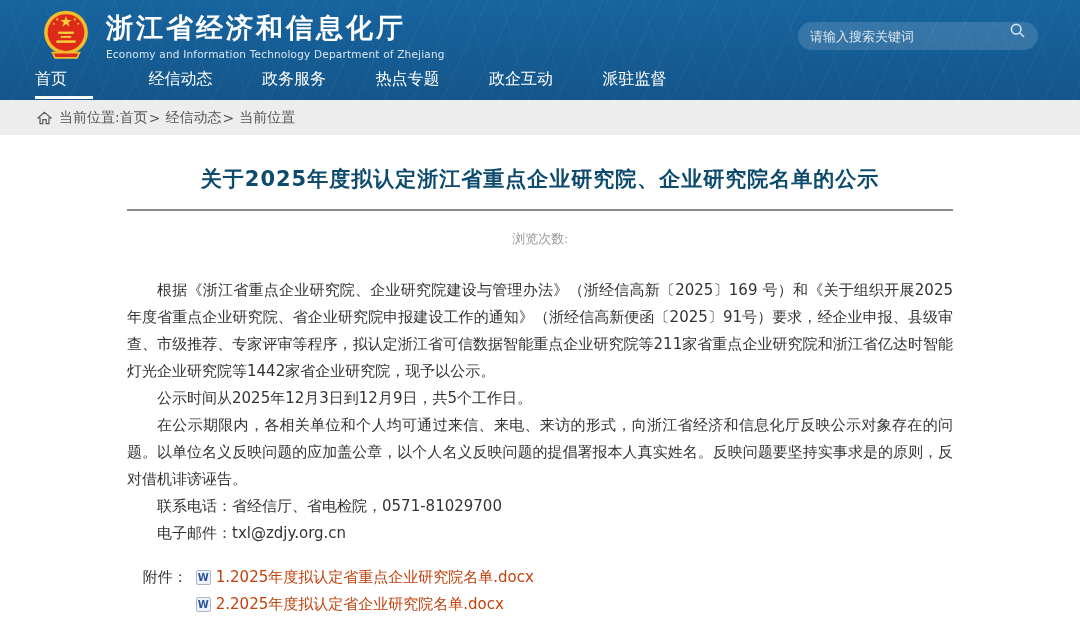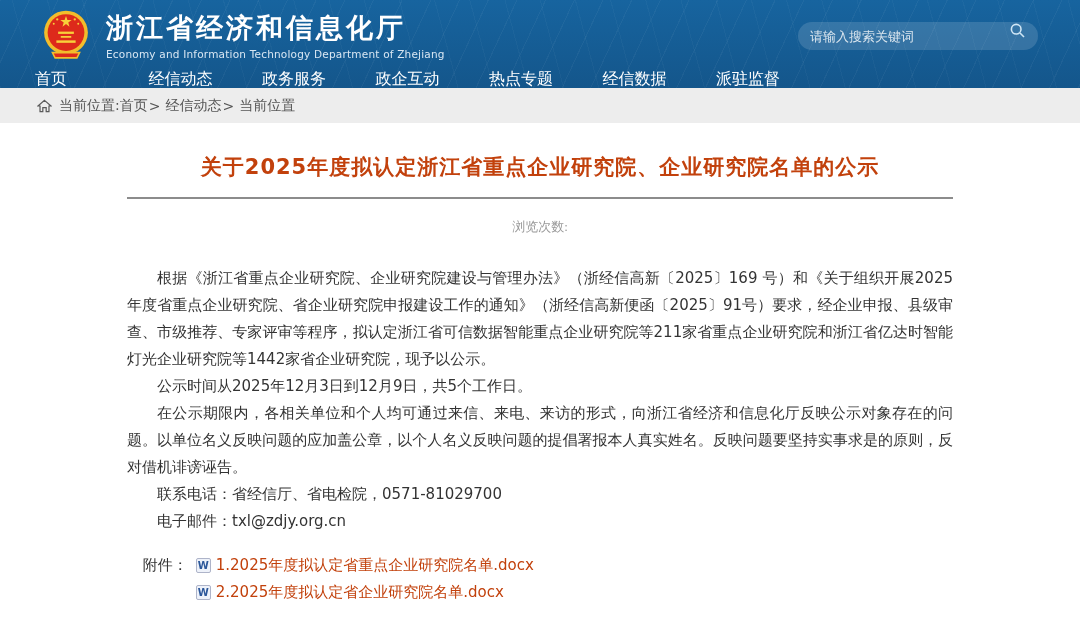--- a/index.html
+++ b/index.html
@@ -1,21 +1,21 @@
 <!DOCTYPE html>
 <html><head>
 <meta charset="utf-8">
 <style>
   * { box-sizing: border-box; margin: 0; padding: 0; }
   html, body { width: 1080px; height: 639px; overflow: hidden; }
   body { font-family: "DejaVu Sans", "Liberation Sans", sans-serif; background: #ffffff; }
 
   
   .header {
-    height: 88px;
+    height: 100px;
     background: linear-gradient(180deg, #17649f 0%, #14568b 100%);
     position: relative;
     overflow: hidden;
   }
   .header::before {
     content: "";
     position: absolute; inset: 0;
     background:
       repeating-linear-gradient(115deg, rgba(255,255,255,0.045) 0 1px, transparent 1px 26px),
       repeating-linear-gradient(75deg, rgba(255,255,255,0.03) 0 1px, transparent 1px 34px);
@@ -62,21 +62,21 @@
     color: #555555; font-size: 14px;
   }
   .home-icon { display: flex; margin-right: 7px; }
   .crumb { color: #555555; text-decoration: none; cursor: pointer; }
   .sep { margin: 0 5px 0 1px; color: #555555; }
 
   
   .content { background: #ffffff; padding: 30px 127px 0 127px; }
   .article-title {
     text-align: center; font-size: 21px; font-weight: bold;
-    color: #c2410c; letter-spacing: 1px; line-height: 1.4;
+    color: #0c4a6e; letter-spacing: 1px; line-height: 1.4;
   }
   .title-divider { border: none; border-top: 2px solid #8c8c8c; margin-top: 15px; }
   .views { text-align: center; color: #999999; font-size: 13px; margin-top: 19px; font-family: Liberation Serif, serif; }
 
   .article-body { margin-top: 29px; font-size: 15px; color: #333333; line-height: 27px; text-align: justify; }
   .article-body p { text-indent: 2em; }
 
   .attachments { margin-top: 17px; display: flex; align-items: flex-start; padding-left: 1.05em; gap: 8px; }
   .att-label { flex: 0 0 auto; }
   .att-list { display: flex; flex-direction: column; }
@@ -122,23 +122,22 @@
           <circle cx="7.2" cy="7.2" r="4.8" stroke="#cfe6f5" stroke-width="1.6" fill="none"></circle>
           <line x1="11" y1="11" x2="15" y2="15" stroke="#cfe6f5" stroke-width="1.6"></line>
         </svg>
       </span>
     </div>
   </div>
   <nav class="nav">
     <a class="nav-item active">首页</a>
     <a class="nav-item">经信动态</a>
     <a class="nav-item">政务服务</a>
+    <a class="nav-item">热点专题</a>
     <a class="nav-item">政企互动</a>
-    <a class="nav-item">热点专题</a>
-    <a class="nav-item">经信数据</a>
     <a class="nav-item">派驻监督</a>
   </nav>
 </div>
 
 <div class="breadcrumb-bar">
   <span class="home-icon">
     <svg width="15" height="14" viewBox="0 0 16 15">
       <path d="M8 1.5 L15 7.5 H12.8 V13.5 H9.8 V9.3 H6.2 V13.5 H3.2 V7.5 H1 Z" fill="none" stroke="#5a5a5a" stroke-width="1.3"></path>
     </svg>
   </span>

